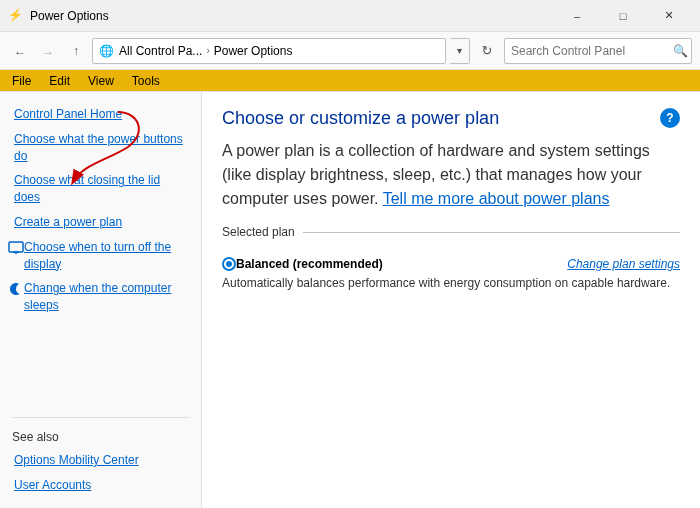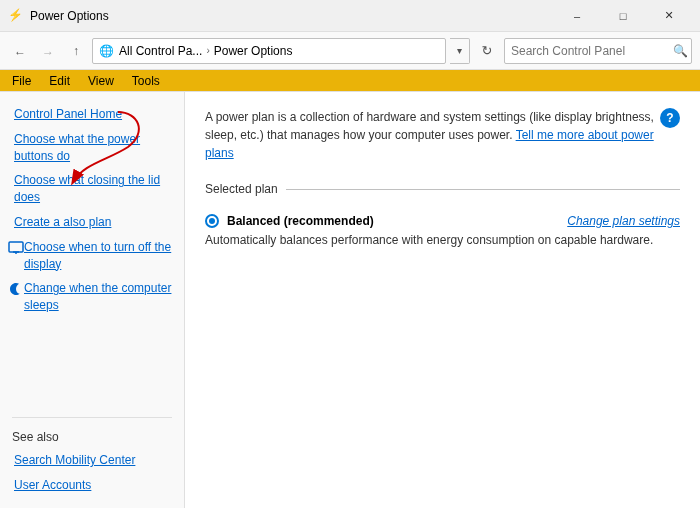--- a/index.html
+++ b/index.html
@@ -157,21 +157,21 @@
     }
 
     
     .main-layout {
       display: flex;
       height: calc(508px - 32px - 38px - 22px);
     }
 
     
     .sidebar {
-      width: 185px;
+      width: 202px;
       background: #f9f9f9;
       border-right: 1px solid #dfdfdf;
       padding: 10px 0;
       display: flex;
       flex-direction: column;
       overflow-y: auto;
     }
     .sidebar-section {
       padding: 0 0 8px 0;
     }
@@ -237,24 +237,24 @@
       font-weight: bold;
       cursor: pointer;
     }
     .content-title {
       font-size: 18px;
       font-weight: 300;
       color: #003399;
       margin-bottom: 10px;
     }
     .content-description {
-      font-size: 12px;
+      font-size: 16px;
       color: #333;
       line-height: 1.5;
-      margin-bottom: 20px;
+      margin-bottom: 14px;
     }
     .content-link {
       color: #0066cc;
       text-decoration: underline;
       cursor: pointer;
     }
     .section-header {
       display: flex;
       align-items: center;
       margin-bottom: 10px;
@@ -278,21 +278,21 @@
       justify-content: space-between;
       align-items: center;
       margin-bottom: 4px;
     }
     .plan-name {
       font-size: 12px;
       font-weight: bold;
       color: #000;
       display: flex;
       align-items: center;
-      gap: 8px;
+      gap: 0;
     }
     .plan-radio {
       width: 14px;
       height: 14px;
       border-radius: 50%;
       border: 2px solid #0078d7;
       display: inline-flex;
       align-items: center;
       justify-content: center;
     }
@@ -355,21 +355,21 @@
   <span class="menu-item">Tools</span>
 </div>
 
 <div class="main-layout">
 
   <div class="sidebar">
     <div class="sidebar-section sidebar-nav">
       <a class="sidebar-link">Control Panel Home</a>
       <a class="sidebar-link">Choose what the power buttons do</a>
       <a class="sidebar-link">Choose what closing the lid does</a>
-      <a class="sidebar-link">Create a also plan</a>
+      <a class="sidebar-link">Create a power plan</a>
       <a class="sidebar-link-with-icon">
         <span class="sidebar-icon">
           <svg width="16" height="16" viewBox="0 0 16 16">
             <rect x="1" y="2" width="14" height="10" rx="1" fill="none" stroke="#0066cc" stroke-width="1.5"></rect>
             <line x1="5" y1="12" x2="11" y2="12" stroke="#0066cc" stroke-width="1.5"></line>
             <line x1="8" y1="12" x2="8" y2="14" stroke="#0066cc" stroke-width="1.5"></line>
           </svg>
         </span>
         <span>Choose when to turn off the display</span>
       </a>
@@ -380,26 +380,27 @@
           </svg>
         </span>
         <span>Change when the computer sleeps</span>
       </a>
     </div>
 
     <div style="flex:1"></div>
 
     <hr class="sidebar-divider">
     <span class="see-also-label">See also</span>
-    <a class="sidebar-link">Search Mobility Center</a>
+    <a class="sidebar-link">Options Mobility Center</a>
     <a class="sidebar-link">User Accounts</a>
   </div>
 
   <div class="content-area">
     <div class="help-icon">?</div>
+    <div class="content-title">Choose or customize a power plan</div>
     <div class="content-description">
       <span>A power plan is a collection of hardware and system settings (like display brightness, sleep, etc.) that manages how your computer uses power.</span>
       <span> </span>
       <a class="content-link">Tell me more about power plans</a>
     </div>
 
     <div class="section-header">
       <span class="section-label">Selected plan</span>
       <hr class="section-line">
     </div>

